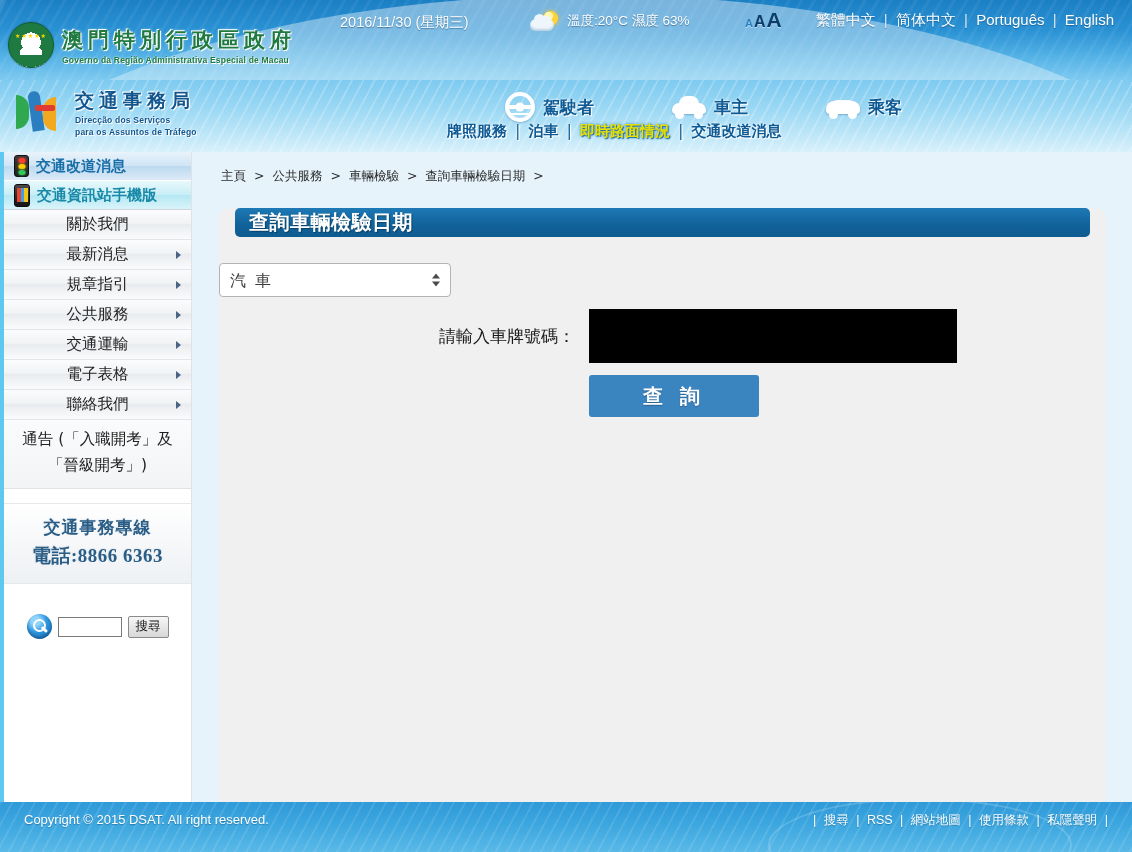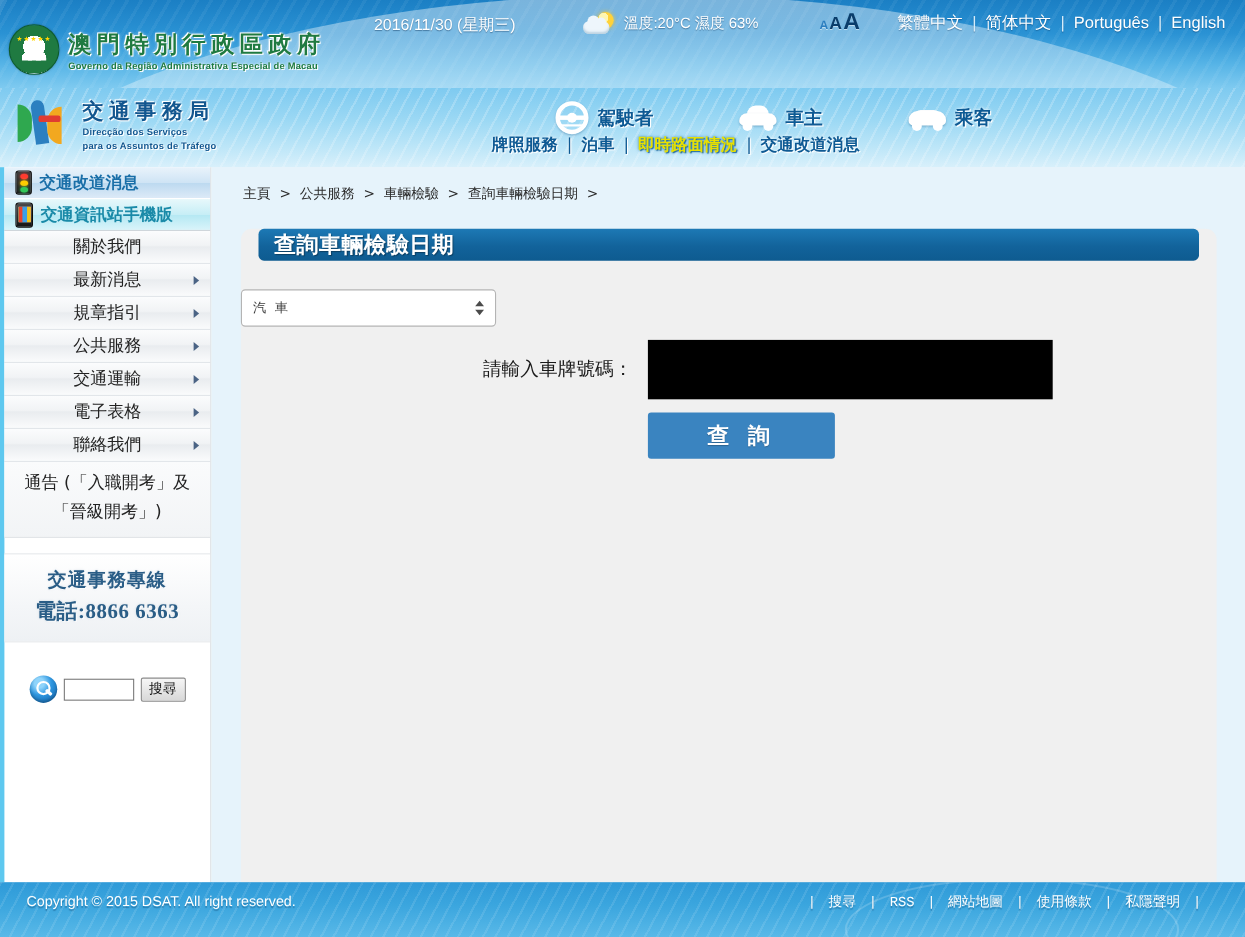--- a/index.html
+++ b/index.html
@@ -436,21 +436,21 @@
   .form-label.tall { line-height: 54px; }
   .sel-wrap { position: relative; width: 232px; }
   .sel-wrap select {
     -webkit-appearance: none; appearance: none;
     width: 232px; height: 34px;
     padding: 0 28px 0 10px;
     background: #ffffff;
     border: 1px solid #b4b4b4;
     border-radius: 4px;
     font-family: "DejaVu Sans", sans-serif;
-    font-size: 12px; color: #3d3d3d;
+    font-size: 16px; color: #3d3d3d;
     letter-spacing: 2px;
     cursor: pointer;
   }
   .sel-arrows {
     position: absolute; right: 11px; top: 50%; transform: translateY(-50%);
     display: flex; flex-direction: column; gap: 3px; pointer-events: none;
   }
   .sel-arrows i { width:0; height:0; display:block; }
   .sel-arrows .up { border-bottom: 5px solid #4b4b4b; border-left:4px solid transparent; border-right:4px solid transparent; }
   .sel-arrows .dn { border-top: 5px solid #4b4b4b; border-left:4px solid transparent; border-right:4px solid transparent; }
@@ -493,22 +493,22 @@
     border: 2px solid rgba(255,255,255,.18);
   }
   .copyright {
     position: absolute; left: 24px; top: 10px; z-index: 2;
     font-family: "Liberation Sans", sans-serif;
     font-size: 13px; color: #ffffff;
     text-shadow: 0 1px 1px rgba(0,50,90,.35);
     white-space: nowrap;
   }
   .footer-links {
-    position: absolute; right: 36px; top: 10px; z-index: 2;
-    font-family: Liberation Mono, monospace;
+    position: absolute; right: 20px; top: 10px; z-index: 2;
+    font-family: Liberation Sans, sans-serif;
     font-size: 12.5px; color: #ffffff;
     white-space: nowrap;
     text-shadow: 0 1px 1px rgba(0,50,90,.35);
   }
   .footer-links a { color: #ffffff; text-decoration: none; }
   .footer-links .sep { margin: 0 4px; }
   .last-mod {
     position: absolute; left: 0; right: 0; top: 32px; z-index: 2;
     text-align: center;
     font-family: "DejaVu Sans", sans-serif;

